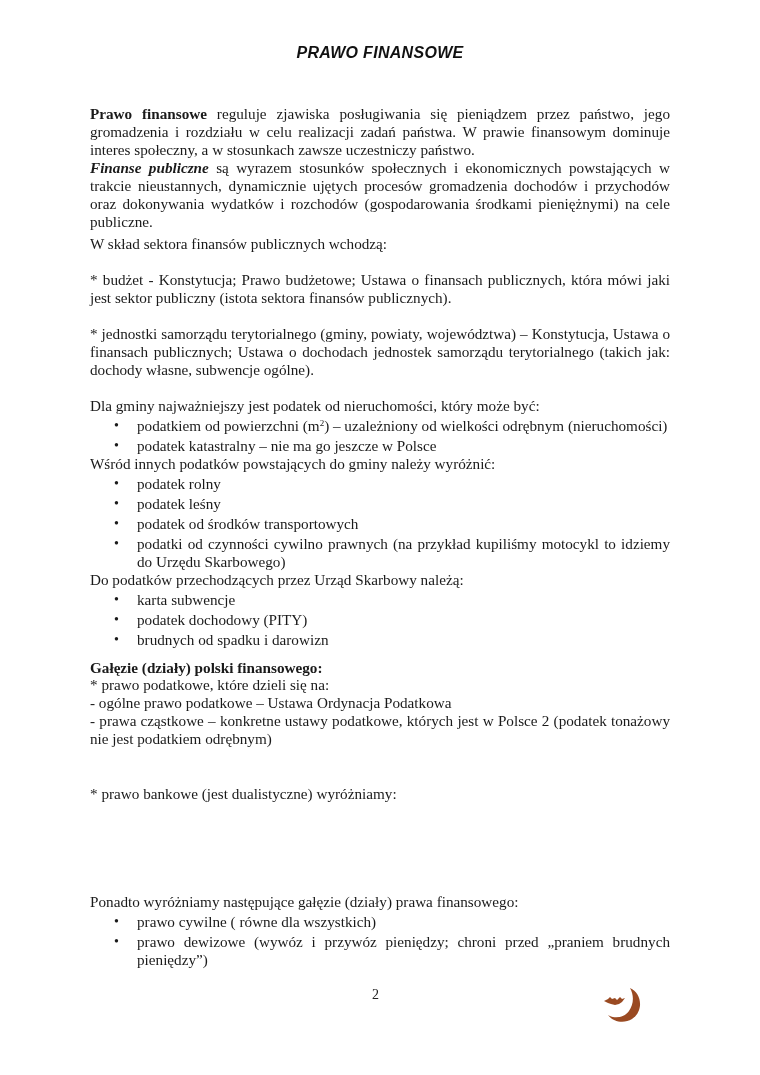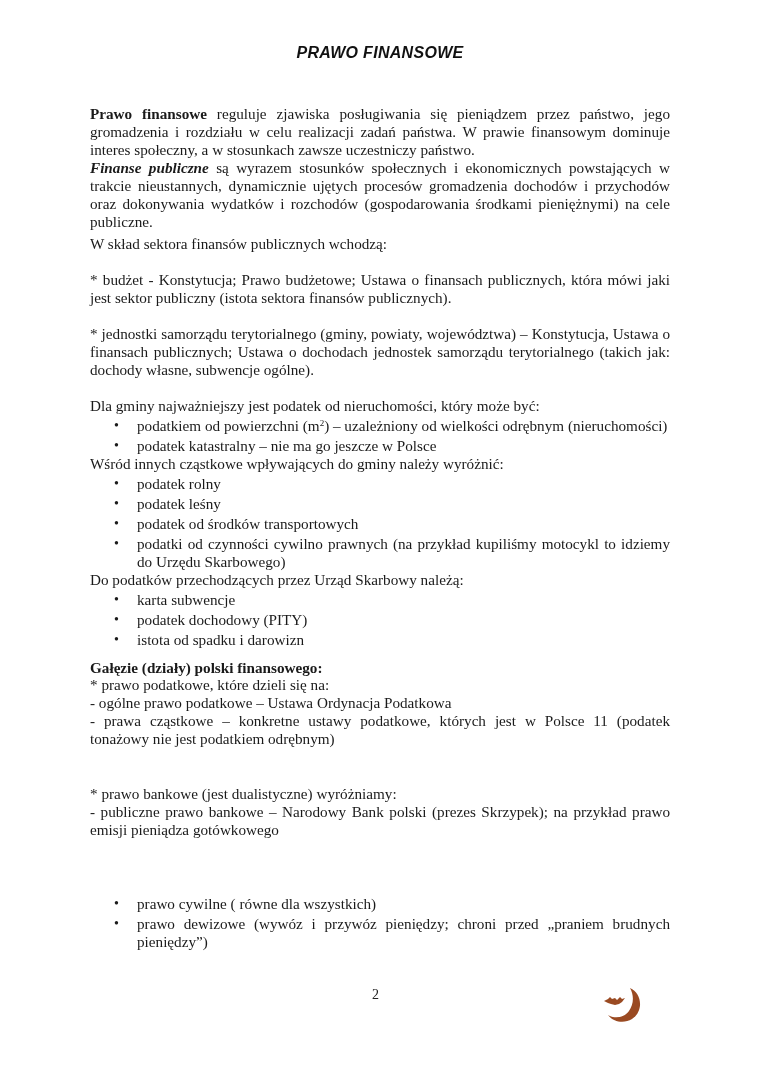--- a/index.html
+++ b/index.html
@@ -50,51 +50,51 @@
   <div class="block" style="top:325px;">
     <p class="lastline">*  jednostki samorządu terytorialnego (gminy, powiaty, województwa) – Konstytucja, Ustawa o finansach publicznych; Ustawa o dochodach jednostek samorządu terytorialnego (takich jak: dochody własne, subwencje ogólne).</p>
   </div>
 
   <div class="block" style="top:397px;">
     <p>Dla gminy najważniejszy jest podatek od nieruchomości, który może być:</p>
     <ul>
       <li class="tall"><span class="bullet">•</span><span>podatkiem od powierzchni (m</span><sup>2</sup><span>) – uzależniony od wielkości odrębnym (nieruchomości)</span></li>
       <li class="tall"><span class="bullet">•</span><span>podatek katastralny – nie ma go jeszcze w Polsce</span></li>
     </ul>
-    <p>Wśród innych cząstkowe wpływających do gminy należy wyróżnić:</p>
+    <p>Wśród innych podatków powstających do gminy należy wyróżnić:</p>
     <ul>
       <li class="tall"><span class="bullet">•</span><span>podatek rolny</span></li>
       <li class="tall"><span class="bullet">•</span><span>podatek leśny</span></li>
       <li class="tall"><span class="bullet">•</span><span>podatek od środków transportowych</span></li>
       <li class="tall lastline"><span class="bullet">•</span><span>podatki od czynności cywilno prawnych (na przykład kupiliśmy motocykl to idziemy do Urzędu Skarbowego)</span></li>
     </ul>
     <p>Do podatków przechodzących przez Urząd Skarbowy należą:</p>
     <ul>
       <li class="tall"><span class="bullet">•</span><span>karta subwencje</span></li>
       <li class="tall"><span class="bullet">•</span><span>podatek dochodowy (PITY)</span></li>
-      <li class="tall"><span class="bullet">•</span><span>istota od spadku i darowizn</span></li>
+      <li class="tall"><span class="bullet">•</span><span>brudnych od spadku i darowizn</span></li>
     </ul>
   </div>
 
   <div class="block" style="top:659px;">
     <p class="u"><b>Gałęzie (działy) polski finansowego:</b></p>
   </div>
 
   <div class="block" style="top:661px;margin-top:15px;">
     <p>* prawo podatkowe, które dzieli się na:</p>
     <p>- ogólne prawo podatkowe – Ustawa Ordynacja Podatkowa</p>
-    <p class="lastline">- prawa cząstkowe – konkretne ustawy podatkowe, których jest w Polsce 11 (podatek tonażowy nie jest podatkiem odrębnym)</p>
+    <p class="lastline">- prawa cząstkowe – konkretne ustawy podatkowe, których jest w Polsce 2 (podatek tonażowy nie jest podatkiem odrębnym)</p>
   </div>
 
   <div class="block" style="top:785px;">
     <p>* prawo bankowe (jest dualistyczne) wyróżniamy:</p>
-    <p class="lastline">- publiczne prawo bankowe – Narodowy Bank polski (prezes Skrzypek); na przykład prawo emisji pieniądza gotówkowego</p>
   </div>
 
   <div class="block" style="top:893px;">
+    <p>Ponadto wyróżniamy następujące gałęzie (działy) prawa finansowego:</p>
     <ul>
       <li class="tall"><span class="bullet">•</span><span>prawo cywilne ( równe dla wszystkich)</span></li>
       <li class="tall lastline"><span class="bullet">•</span><span>prawo dewizowe (wywóz i przywóz pieniędzy; chroni przed „praniem brudnych pieniędzy”)</span></li>
     </ul>
   </div>
 </div>
 
 <div class="pagenum">2</div>
 
 <div class="logo">

